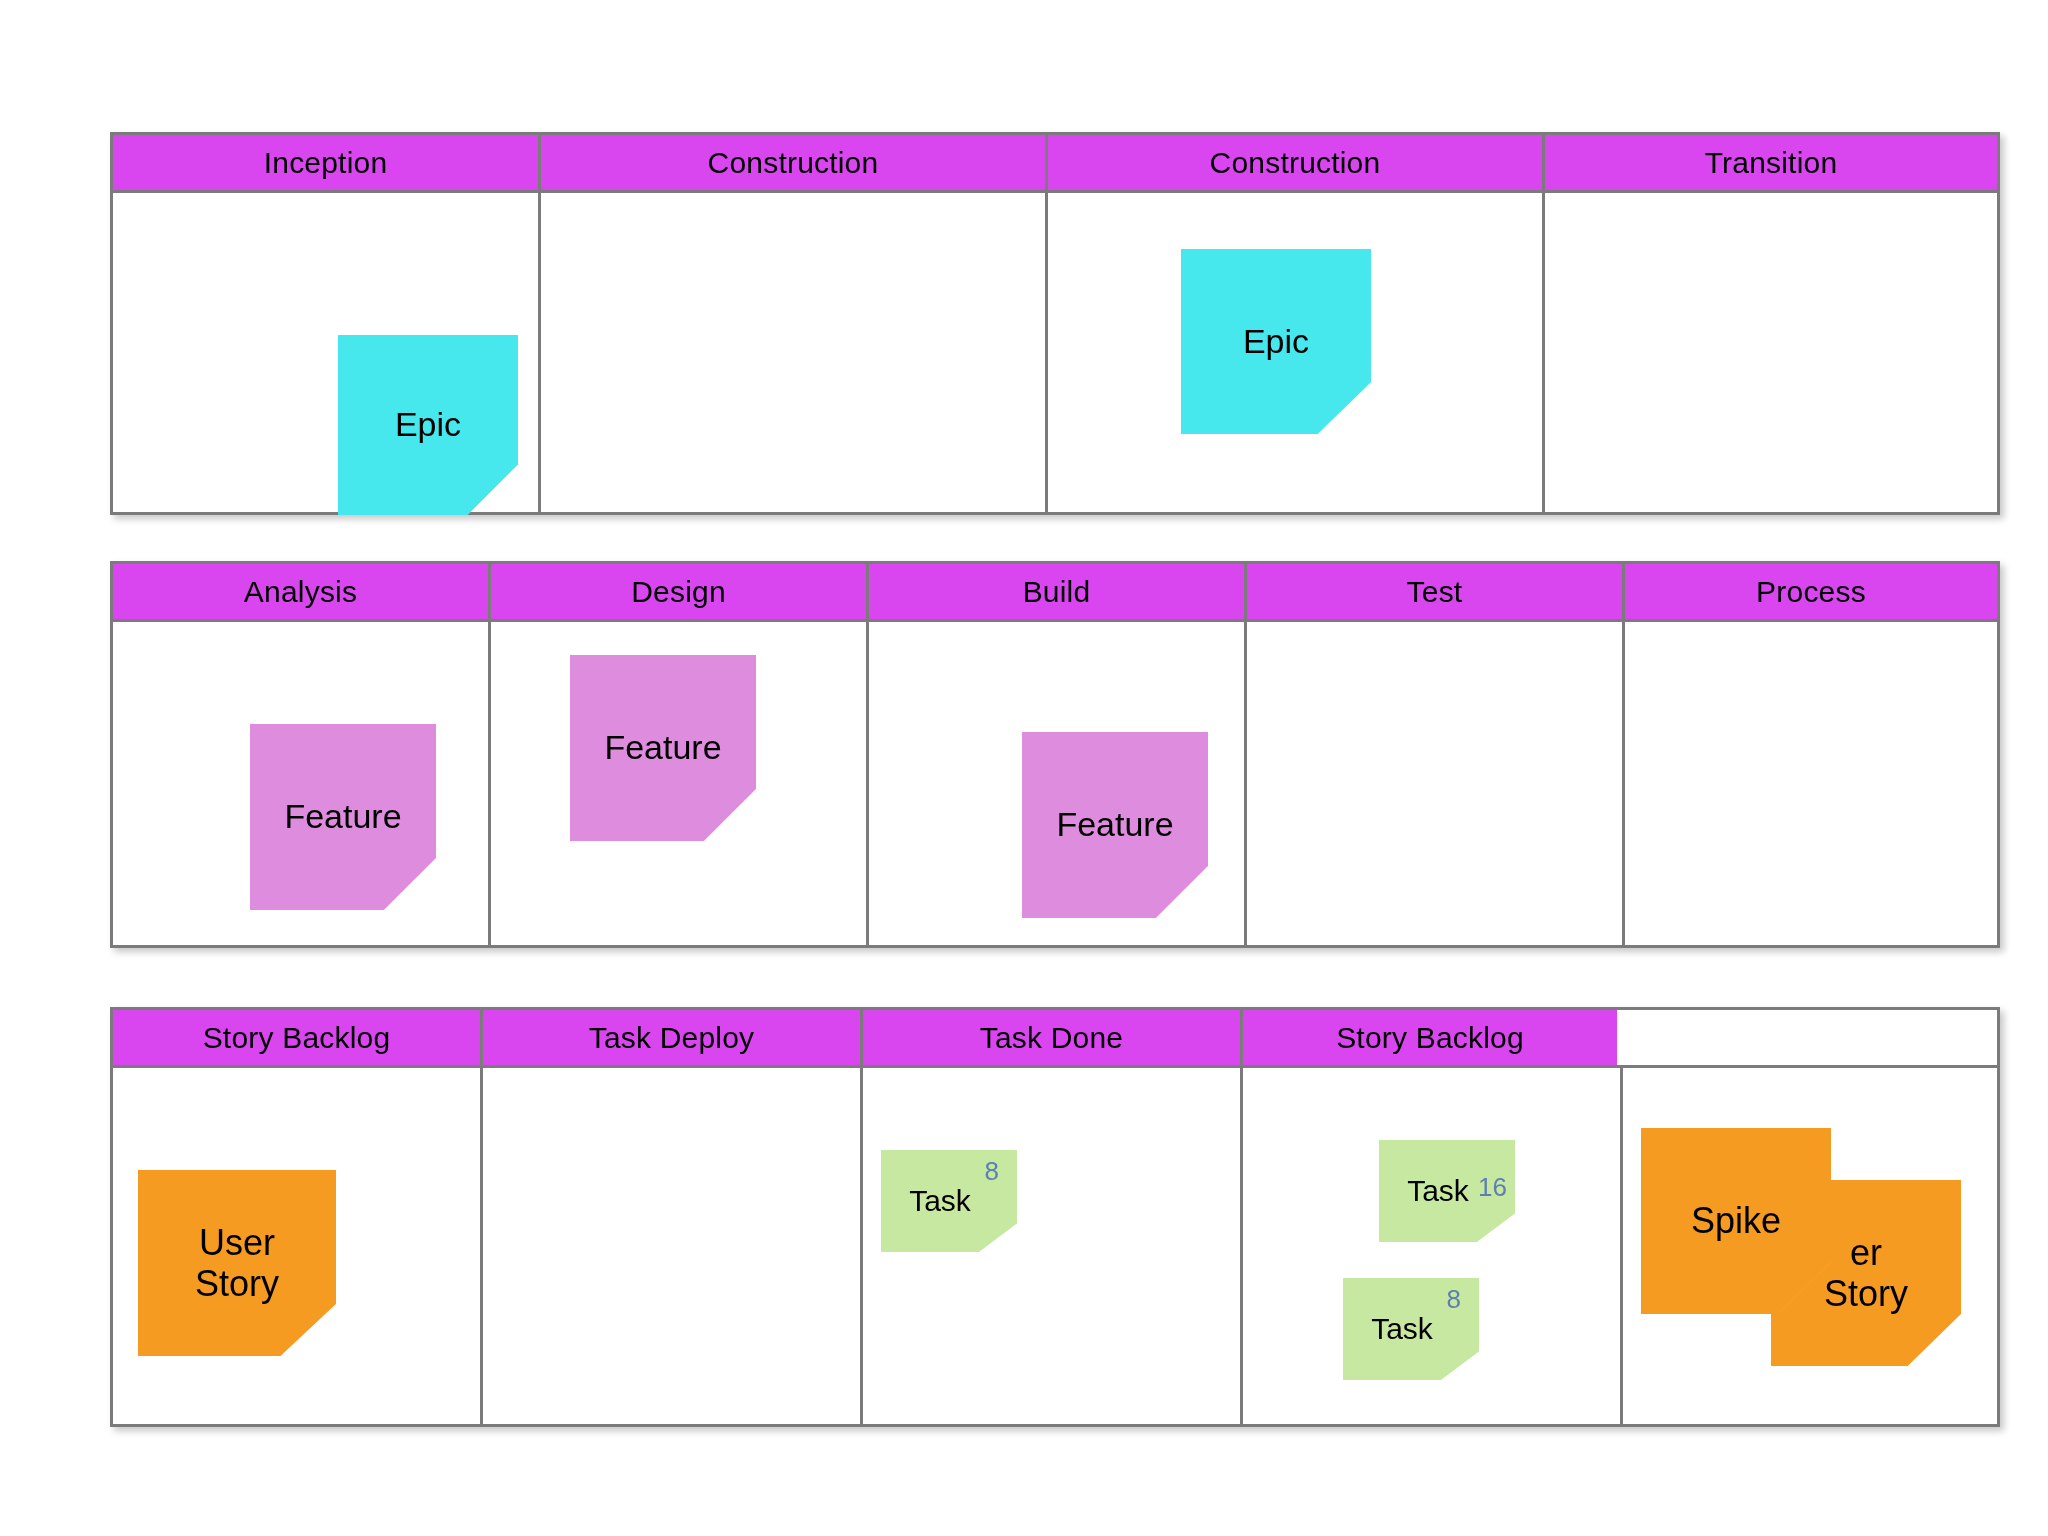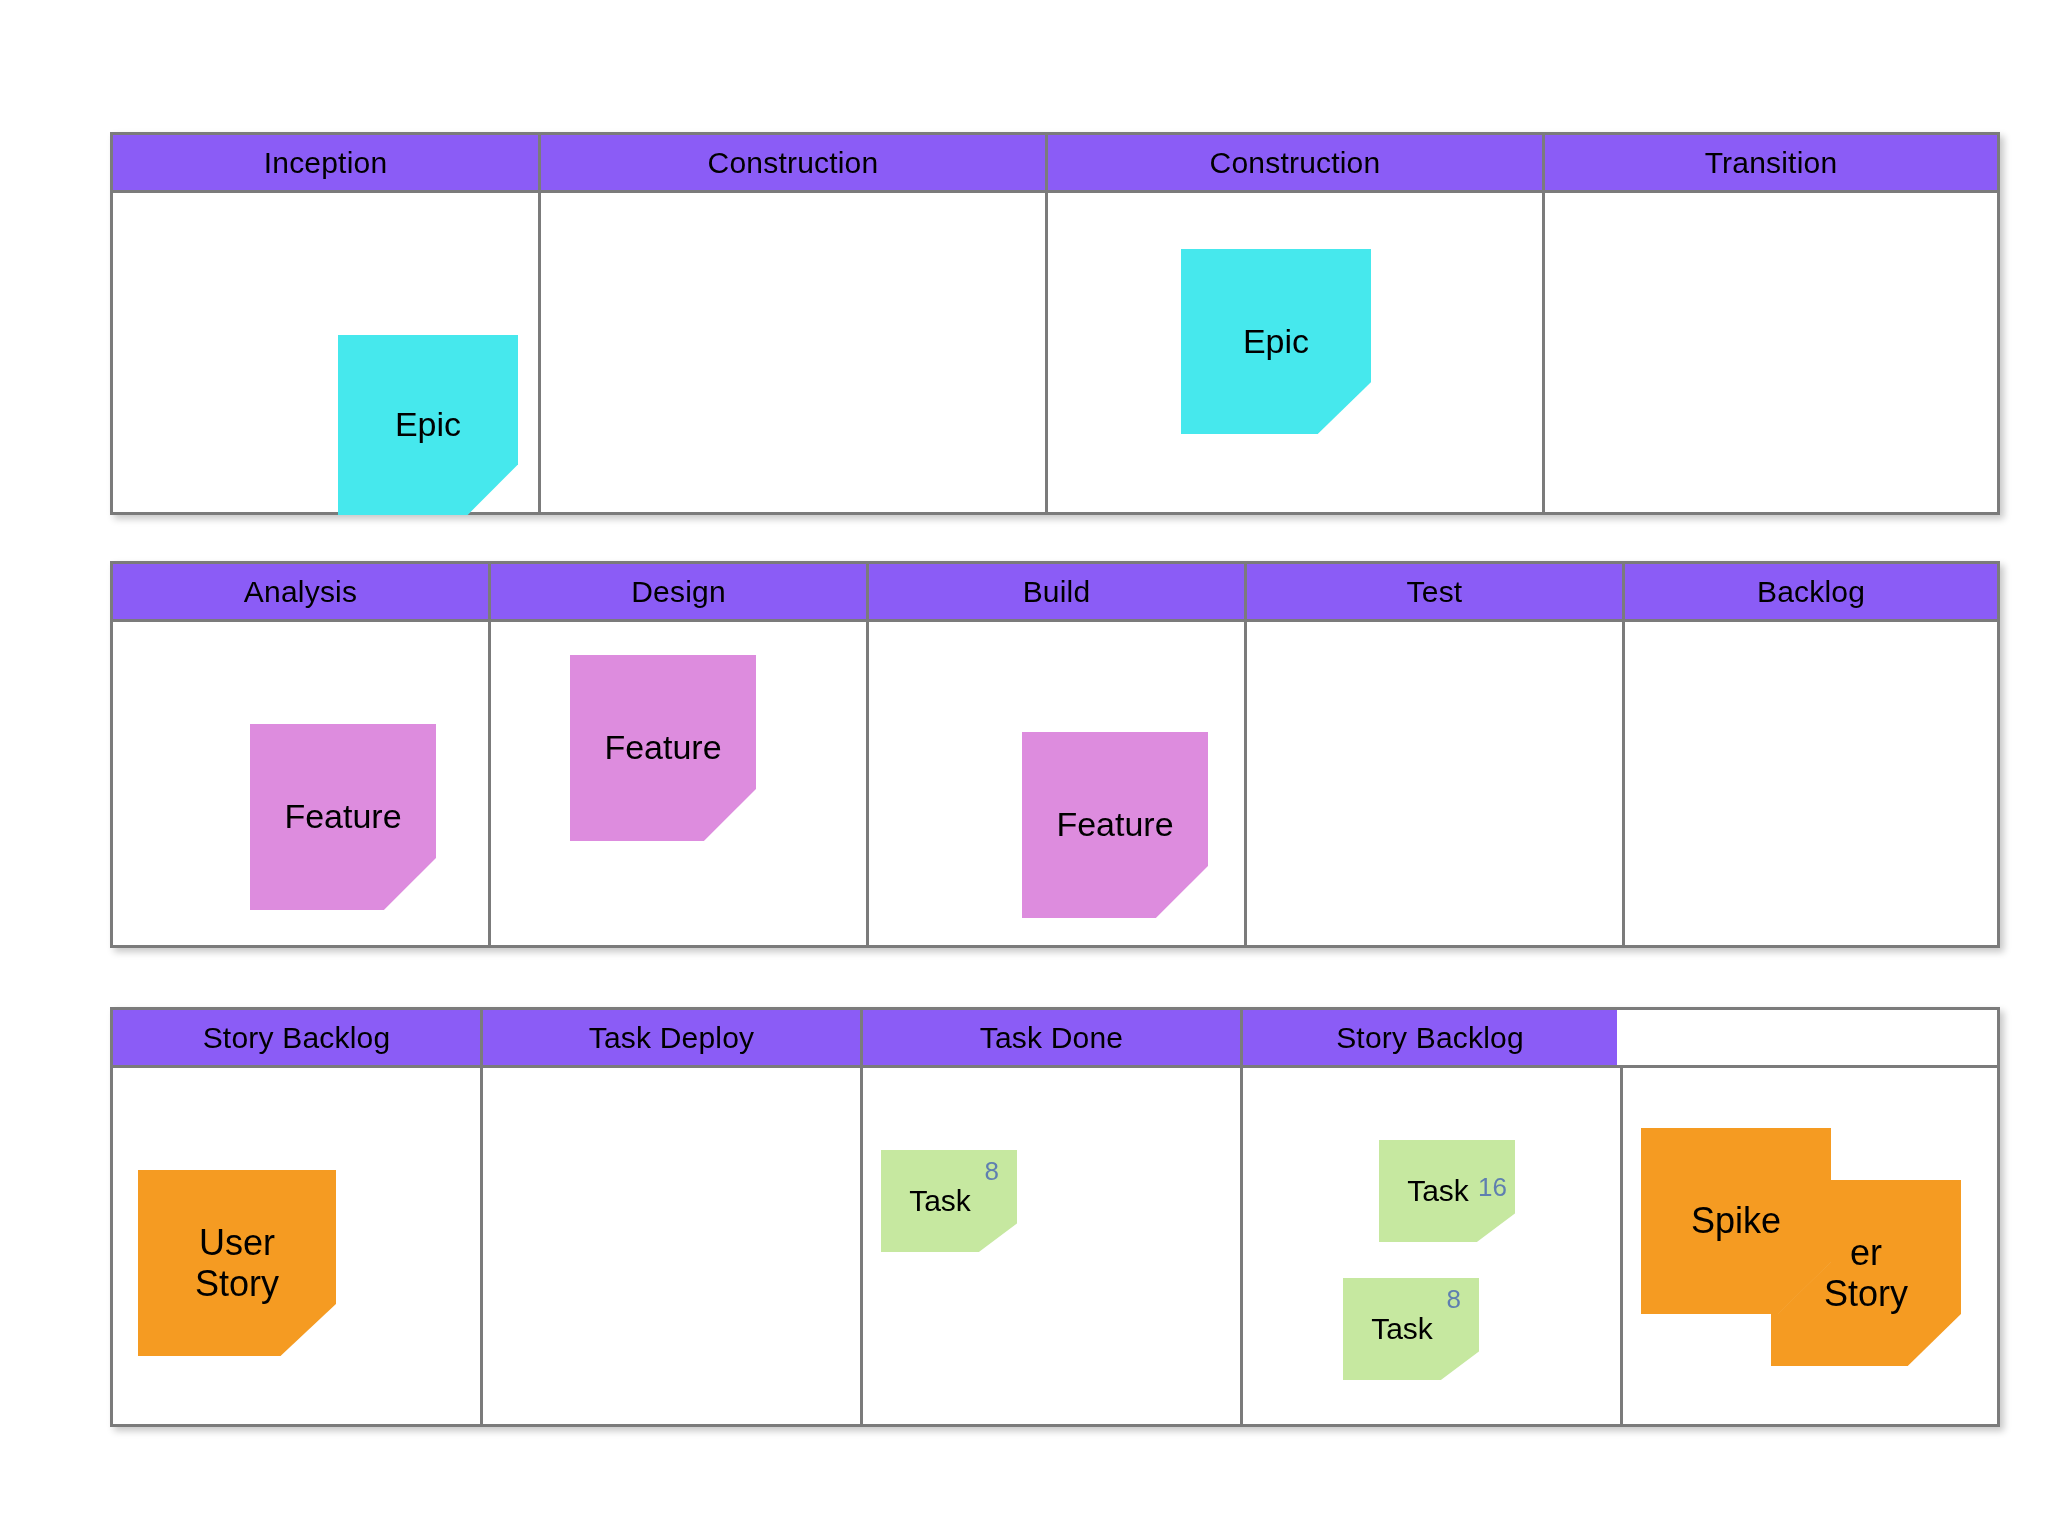--- a/index.html
+++ b/index.html
@@ -44,21 +44,21 @@
 
   .header-cell {
     flex: 0 0 auto;
     display: flex;
     align-items: center;
     justify-content: center;
     box-sizing: border-box;
     border-right: 3px solid #7b7b7b;
     font-size: 30px;
     color: #000000;
-    background: #8b5cf6;
+    background: #d946ef;
     letter-spacing: 0.2px;
     white-space: nowrap;
   }
   .header-cell:last-child { border-right: none; }
 
   .body-strip {
     position: absolute;
     left: 0;
     top: 58px;
     width: 100%;
@@ -193,21 +193,21 @@
       <div class="header-cell" style="width:378px;">
         <span>Design</span>
       </div>
       <div class="header-cell" style="width:378px;">
         <span>Build</span>
       </div>
       <div class="header-cell" style="width:378px;">
         <span>Test</span>
       </div>
       <div class="header-cell" style="width:372px;">
-        <span>Backlog</span>
+        <span>Process</span>
       </div>
     </div>
 
     <div class="body-strip">
       <div class="body-cell" style="width:378px;">
         <div class="note note-feature" style="left:137px; top:102px; width:186px; height:186px;">
           <span class="note-label">Feature</span>
           <span class="curl">
               <span class="fold"></span>
             </span>

